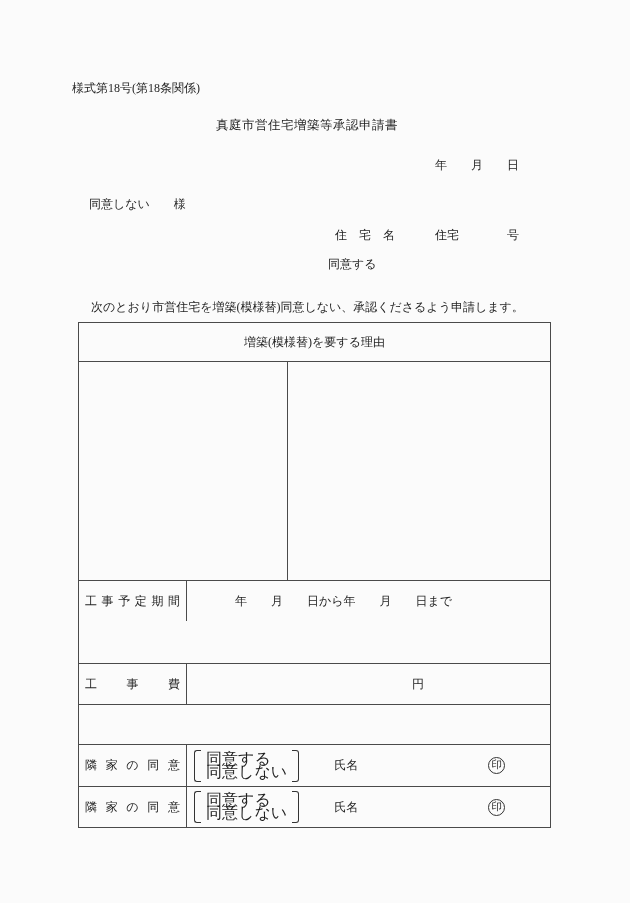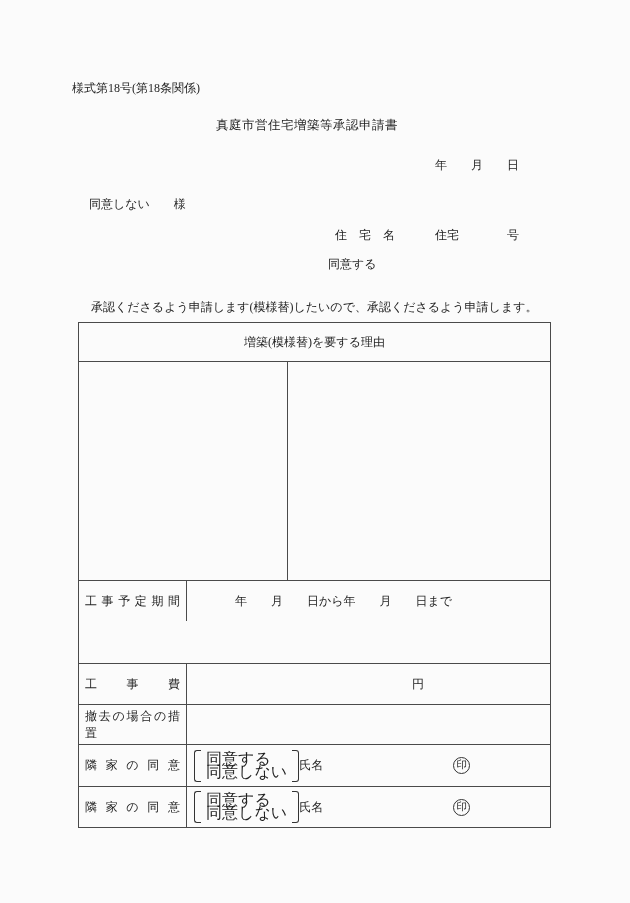--- a/index.html
+++ b/index.html
@@ -58,21 +58,21 @@
   .consent-row2 { height:41px; }
   .consent-cell { padding-left:7px; }
   .bracket-group { display:flex; align-self:center; height:32px; }
   .brk { width:7px; }
   .brk-l { border-left:1px solid #333; border-top:1px solid #333; border-bottom:1px solid #333;
            border-radius:3px 0 0 3px; }
   .brk-r { border-right:1px solid #333; border-top:1px solid #333; border-bottom:1px solid #333;
            border-radius:0 3px 3px 0; }
   .options { display:flex; flex-direction:column; 
              padding:2px 5px; font-size:16px; line-height:13px; }
-  .name-label { }
+  .name-label { margin-left:35px; }
   .seal { margin-left:130px; width:17px; height:17px; border:1px solid #333;
           border-radius:50%; display:flex; align-items:center; justify-content:center;
           font-size:10.5px; line-height:1; }
 </style>
 </head>
 <body>
 
 <div class="page">
 
   <div class="abs form-no">様式第18号(第18条関係)</div>
@@ -84,21 +84,21 @@
   <div class="abs addressee">
     <span>同意しない</span><span class="honor">様</span>
   </div>
 
   <div class="abs housing-line">
     <span>住　宅　名</span><span class="hu">住宅</span><span class="hs">号</span>
   </div>
 
   <div class="abs resident">同意する</div>
 
-  <div class="abs intro">承認くださるよう申請します(模様替)したいので、承認くださるよう申請します。</div>
+  <div class="abs intro">次のとおり市営住宅を増築(模様替)同意しない、承認くださるよう申請します。</div>
 
   <div class="form-table">
 
     <div class="row header-row">
       <div class="cell-r">増築(模様替)を要する理由</div>
     </div>
 
     <div class="row sketch-row">
       <div class="cell-l"></div>
       <div class="cell-r"></div>
@@ -117,23 +117,20 @@
     <div class="row cost-row">
       <div class="label-cell">
         <span>工事費</span>
       </div>
       <div class="content-cell">
         <span class="cost-unit">円</span>
       </div>
     </div>
 
     <div class="row removal-row">
-      <div class="label-cell">
-        <span>撤去の場合の措置</span>
-      </div>
       <div class="content-cell"></div>
     </div>
 
     <div class="row consent-row">
       <div class="label-cell">
         <span>隣家の同意</span>
       </div>
       <div class="content-cell consent-cell">
         <span class="bracket-group">
           <span class="brk brk-l"></span>

